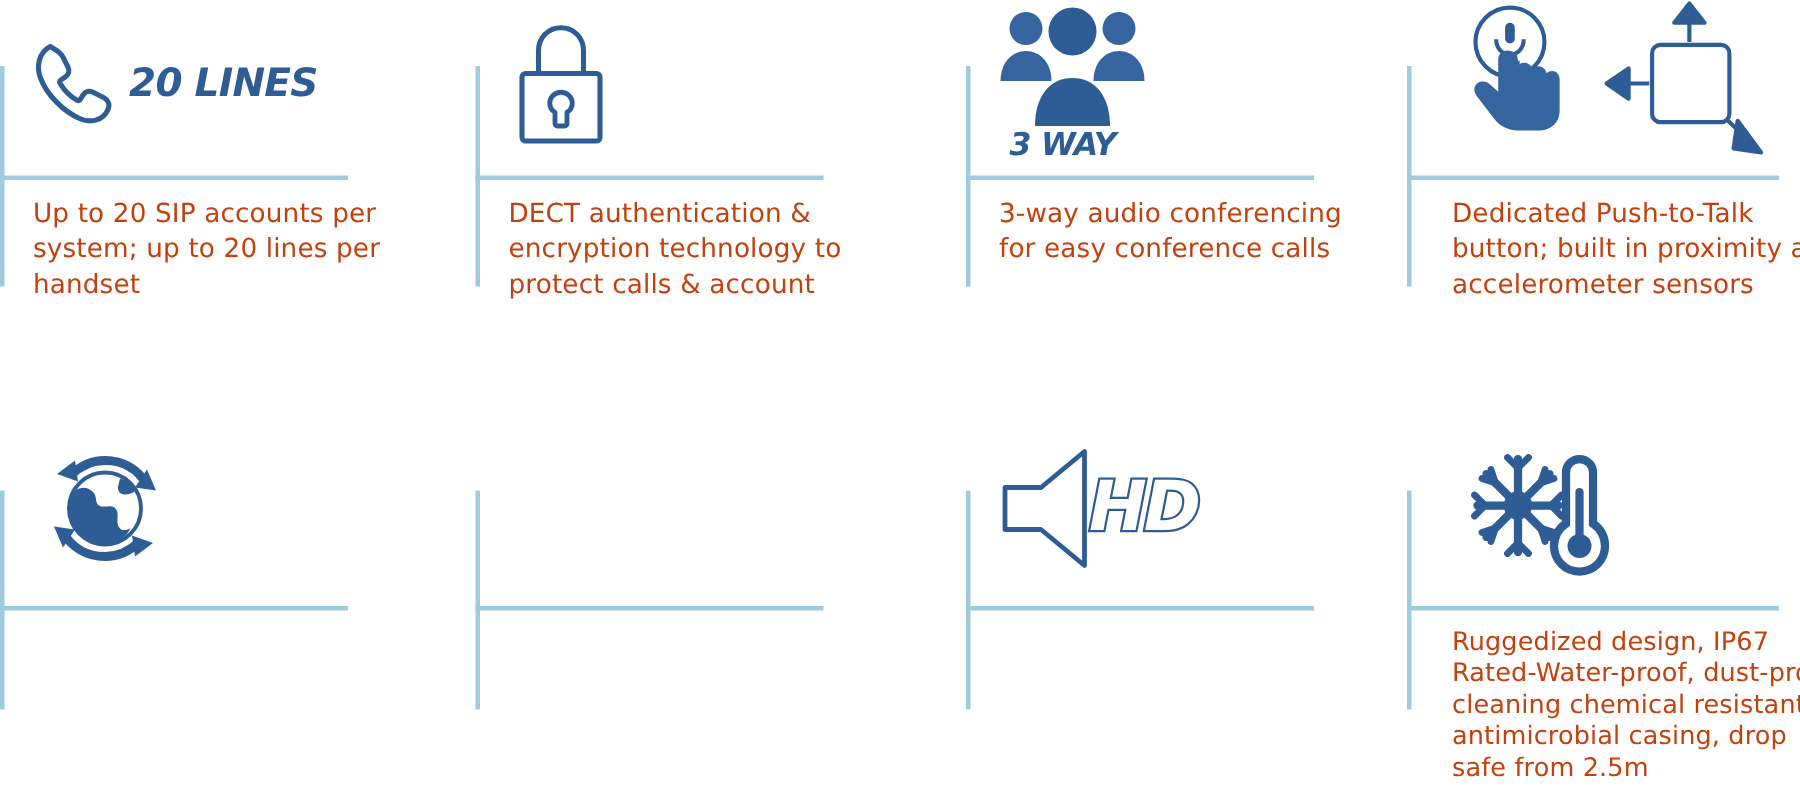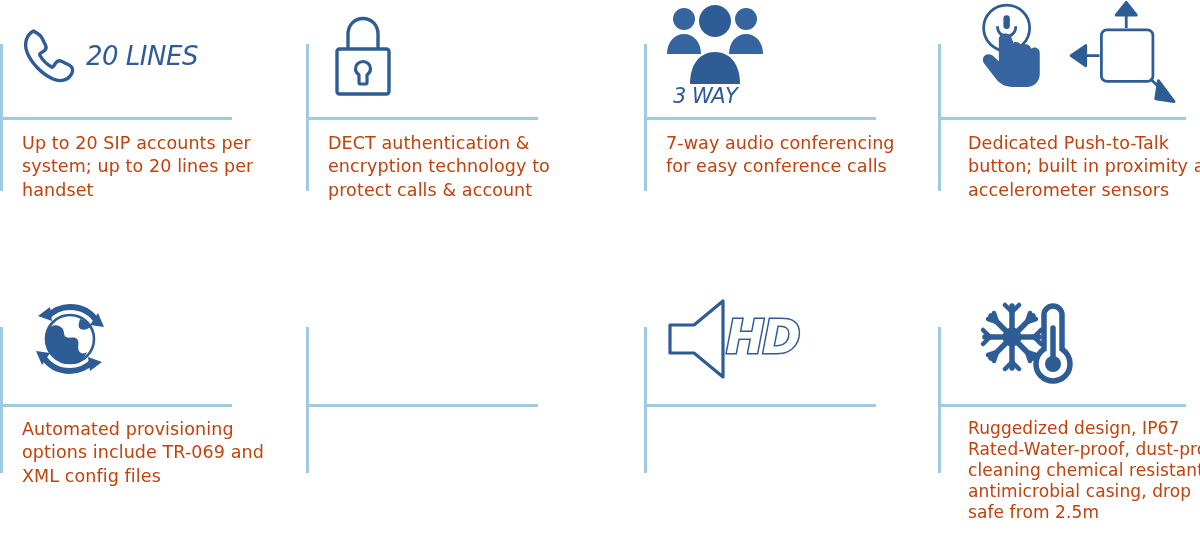--- a/index.html
+++ b/index.html
@@ -18,21 +18,21 @@
     width: 1200px;
     height: 540px;
   }
   .cell {
     position: absolute;
     width: 285px;
   }
   .cell.row1 { top: 0; height: 270px; }
   .cell.row2 { top: 280px; height: 260px; }
   .col0 { left: 0; }
-  .col1 { left: 306px; }
+  .col1 { left: 317px; }
   .col2 { left: 627px; margin-left: 17px; }
   .col3 { left: 938px; }
 
   
   .vrule {
     position: absolute;
     left: 0;
     width: 3px;
     background: #9ecbe0;
   }
@@ -76,21 +76,21 @@
     white-space: pre-line;
   }
   .row1 .caption { top: 132px; }
   .row2 .caption { top: 138px; }
   .col3 .caption { left: 30px; width: 262px; }
   .col3.row2 .caption { line-height: 1.24; font-size: 17px; }
 
   
   .wordmark {
     font-family: "DejaVu Sans", sans-serif;
-    font-weight: normal;
+    font-weight: bold;
     font-style: italic;
     color: #2e5c94;
     letter-spacing: -0.5px;
   }
   .lines-word { font-size: 26px; margin-left: 8px; }
   .threeway-word { font-size: 21px; }
 </style>
 </head>
 <body>
 
@@ -139,21 +139,21 @@
 
           <circle cx="80" cy="15" r="11" fill="#36649e"></circle>
           <path d="M63 50 C63 38 70.5 30 80 30 C89.5 30 97 38 97 50 Z" fill="#36649e"></path>
 
           <circle cx="49" cy="17" r="16" fill="#2e5c94"></circle>
           <path d="M24 80 C24 60 34 48 49 48 C64 48 74 60 74 80 Z" fill="#2e5c94"></path>
         </svg>
         <span class="wordmark threeway-word" style="position:absolute;left:7px;top:80px;">3 WAY</span>
       </div>
     </div>
-    <div class="caption">7-way audio conferencing for easy conference calls</div>
+    <div class="caption">3-way audio conferencing for easy conference calls</div>
   </div>
 
   <div class="cell row1 col3">
     <div class="vrule"></div>
     <div class="hrule"></div>
     <div class="icon-wrap" style="top:-4px;">
       <svg width="250" height="112" viewBox="0 0 250 112">
 
         <circle cx="42" cy="30" r="25" fill="none" stroke="#2e5c94" stroke-width="3"></circle>
         <rect x="38.5" y="16" width="7" height="15" rx="3.5" fill="#2e5c94"></rect>
@@ -193,21 +193,20 @@
         <path d="M58 28 C62 29 66 32 68.5 36 C66 38 63 39 60 38.5 C57 38 56 35 57 32 Z" fill="#2e5c94"></path>
 
         <path d="M25 26 C31 20 39 16 48 16 C60 16 70 22 76 32" fill="none" stroke="#2e5c94" stroke-width="6" stroke-linecap="butt"></path>
         <path d="M82 36 L68 34 L76 22 Z" fill="#2e5c94"></path>
         <path d="M28 16 L30 30 L16 25 Z" fill="#2e5c94"></path>
         <path d="M71 70 C65 76 57 80 48 80 C36 80 26 74 20 64" fill="none" stroke="#2e5c94" stroke-width="6" stroke-linecap="butt"></path>
         <path d="M14 60 L28 62 L20 74 Z" fill="#2e5c94"></path>
         <path d="M68 80 L66 66 L80 71 Z" fill="#2e5c94"></path>
       </svg>
     </div>
-    <div class="caption">Automated provisioning options include TR-069 and XML config files</div>
   </div>
 
   <div class="cell row2 col1">
     <div class="vrule"></div>
     <div class="hrule"></div>
   </div>
 
   <div class="cell row2 col2">
     <div class="vrule"></div>
     <div class="hrule"></div>

